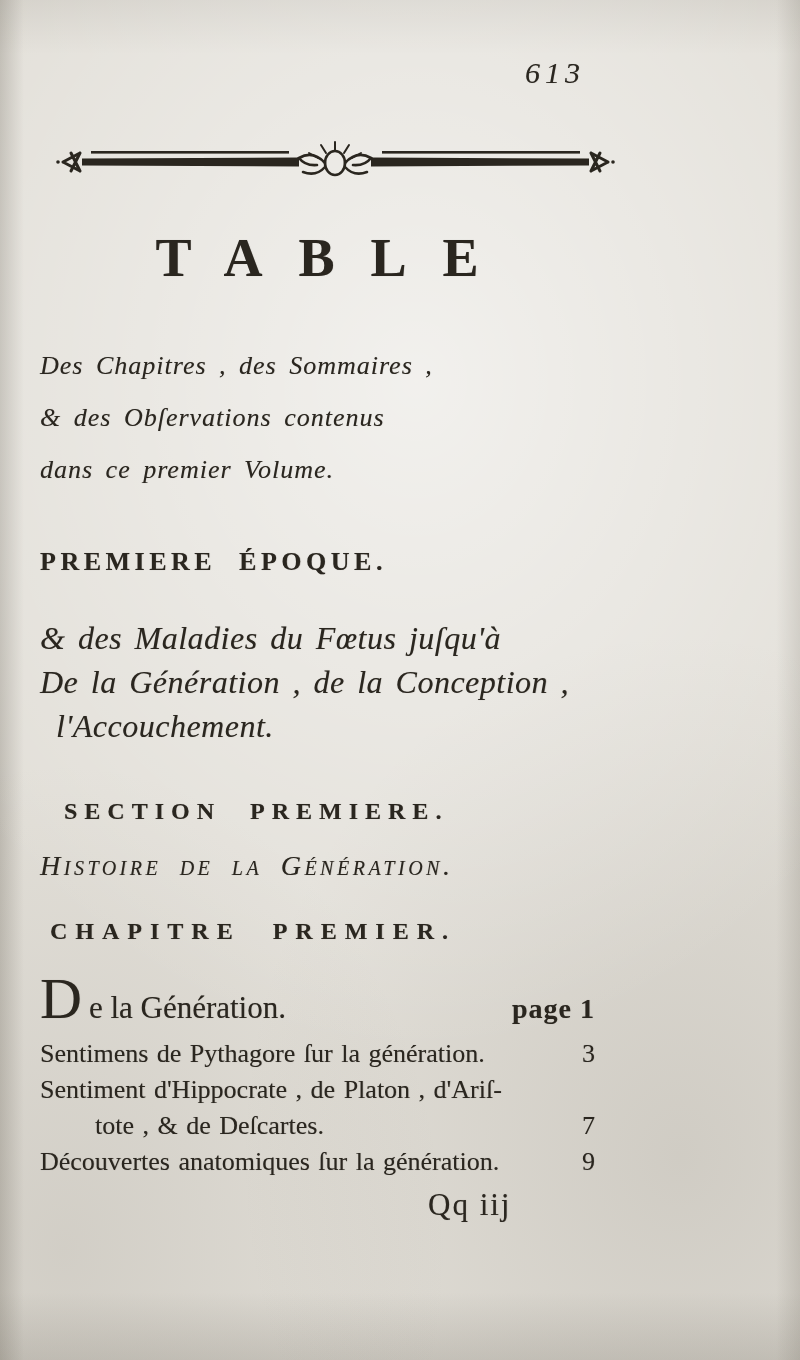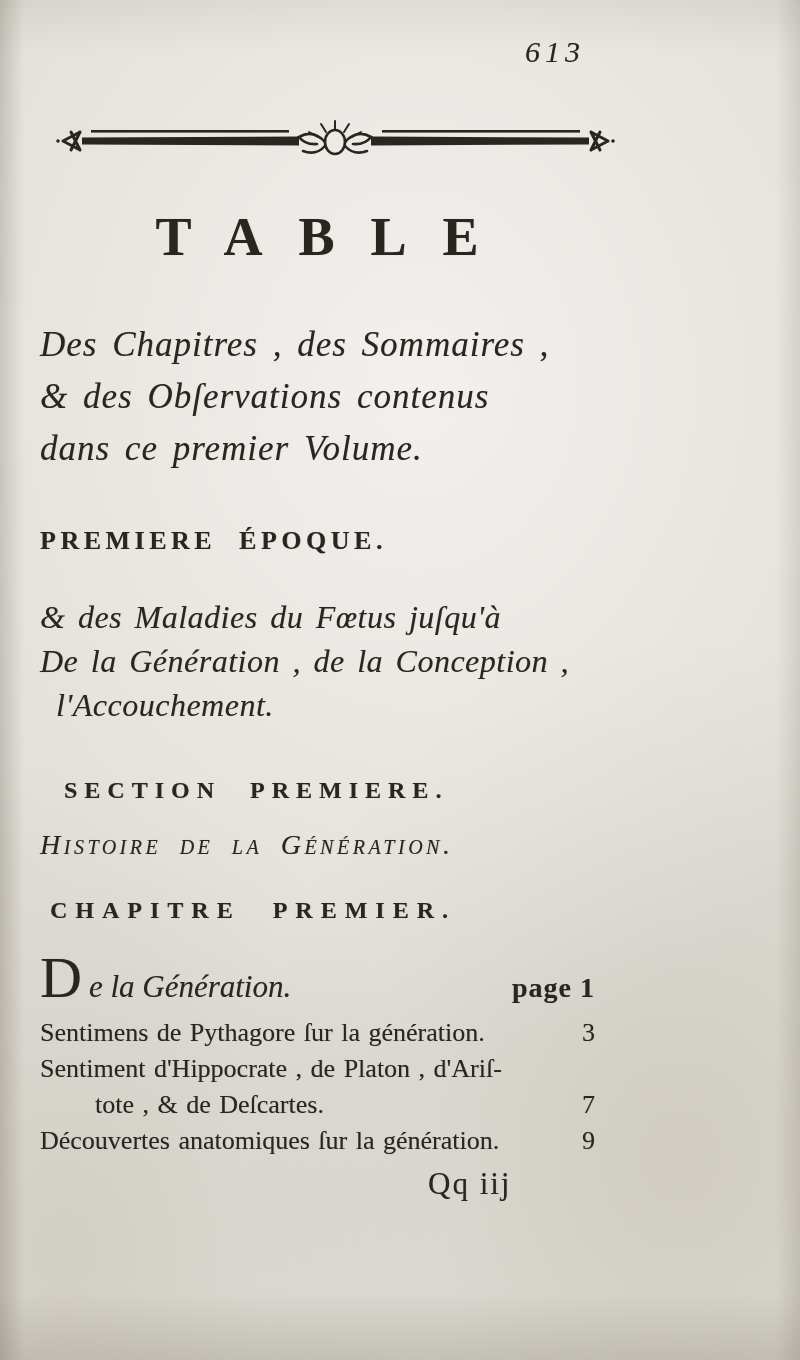--- a/index.html
+++ b/index.html
@@ -14,21 +14,21 @@
       radial-gradient(80% 60% at 8% 92%, rgba(125,118,105,0.16) 0%, rgba(125,118,105,0) 60%),
       linear-gradient(90deg, rgba(110,104,92,0.30) 0%, rgba(110,104,92,0) 3%),
       linear-gradient(270deg, rgba(110,104,92,0.20) 0%, rgba(110,104,92,0) 3%),
       linear-gradient(0deg, rgba(110,104,92,0.22) 0%, rgba(110,104,92,0) 5%),
       linear-gradient(180deg, rgba(110,104,92,0.12) 0%, rgba(110,104,92,0) 4%),
       #e2dfd8;
   }
   .page {
     position: relative;
     width: 800px; height: 1360px;
-    padding: 35px 170px 0 40px;
+    padding: 56px 170px 0 40px;
     text-shadow: 0.3px 0.3px 0.7px rgba(42,38,31,0.35);
   }
   .folio {
     text-align: right;
     padding-right: 45px;
     font-size: 30px;
     font-style: italic;
     letter-spacing: 5px;
     height: 34px;
   }
@@ -38,21 +38,21 @@
     font-size: 54px;
     font-weight: bold;
     letter-spacing: 36px;
     line-height: 64px;
     text-align: center;
     white-space: nowrap;
   }
   .intro {
     margin-top: 50px;
     font-style: italic;
-    font-size: 35px;
+    font-size: 26px;
     letter-spacing: 1px;
     word-spacing: 5px;
     line-height: 52px;
   }
   .epoque {
     margin-top: 46px;
     font-size: 26px;
     font-weight: bold;
     letter-spacing: 4.5px;
     word-spacing: 12px;
@@ -98,21 +98,21 @@
     line-height: 38px;
     white-space: nowrap;
   }
   .first-entry {
     margin-top: 24px;
     display: flex;
     align-items: baseline;
     padding-right: 35px;
   }
   .dropcap { font-size: 58px; line-height: 50px; margin-right: 7px; font-weight: normal; }
-  .fe-text { font-style: italic; font-size: 31px; }
+  .fe-text { font-size: 31px; }
   .fe-page { margin-left: auto; font-size: 28px; letter-spacing: 1px; font-weight: bold; }
   .entries {
     margin-top: 10px;
     font-size: 26px;
     line-height: 36px;
     word-spacing: 2px;
     padding-right: 35px;
   }
   .entry { display: flex; justify-content: space-between; align-items: baseline; }
   .entry .etext { flex: 0 1 auto; }

